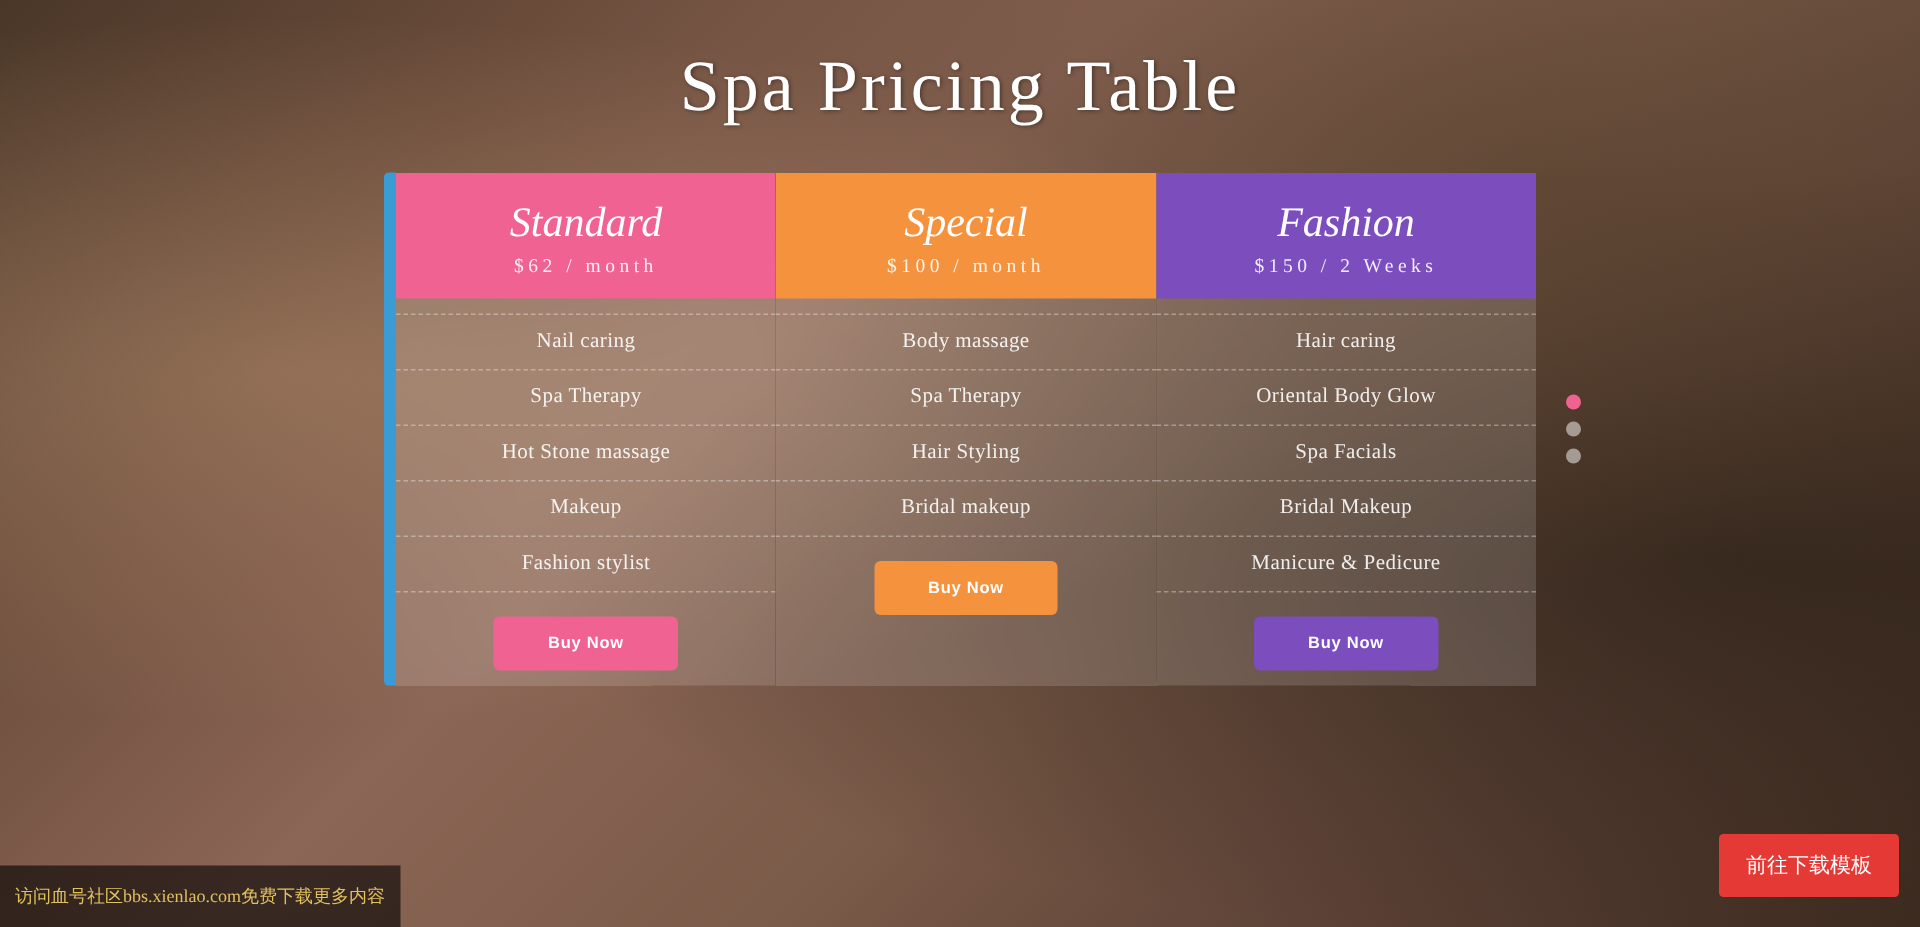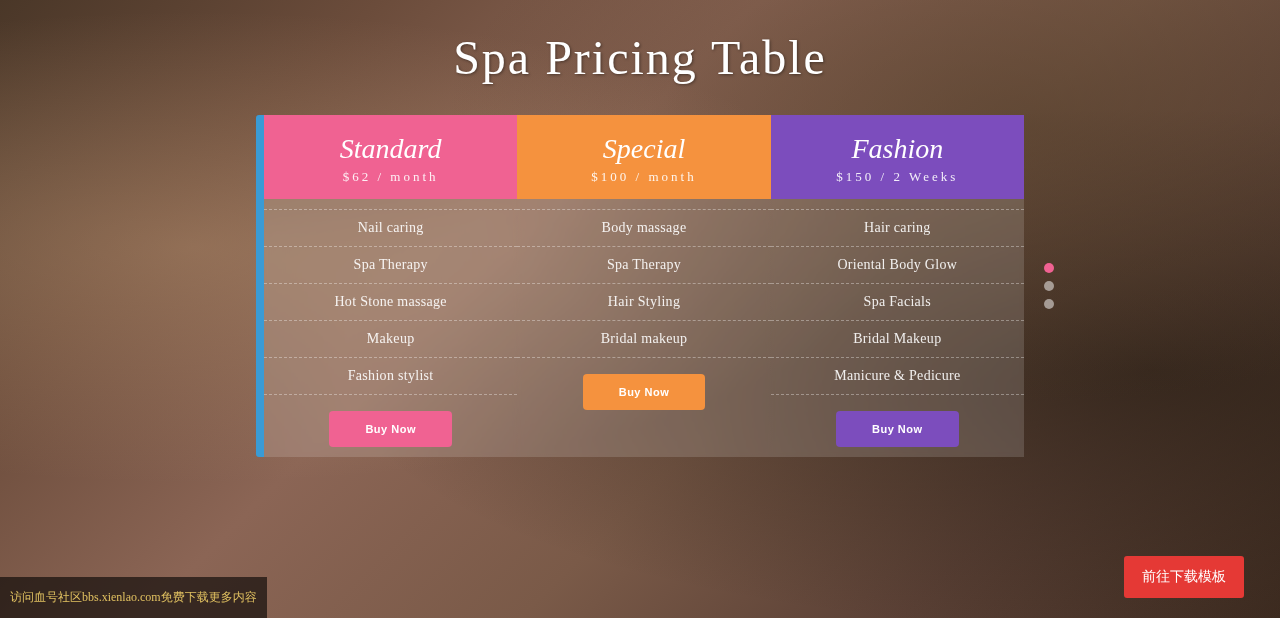--- a/index.html
+++ b/index.html
@@ -163,21 +163,21 @@
     }
 
     .dot.active {
       background: #f06292;
     }
 
     
     .download-btn {
       position: fixed;
       bottom: 20px;
-      right: 36px;
+      right: 14px;
       background: #e53935;
       color: white;
       border: none;
       padding: 12px 18px;
       font-size: 14px;
       cursor: pointer;
       border-radius: 3px;
       z-index: 100;
     }
 

